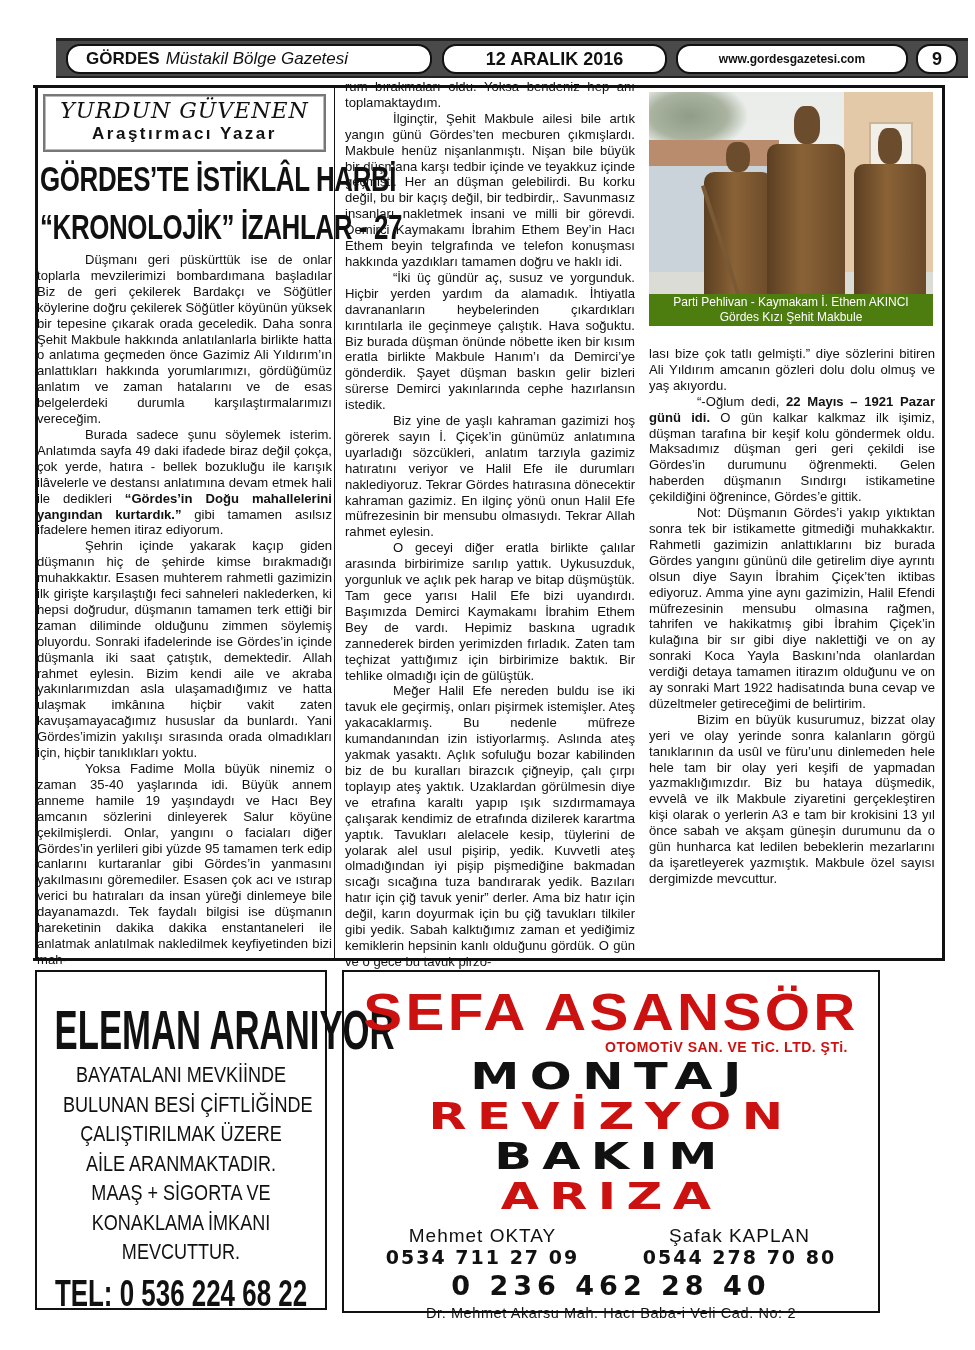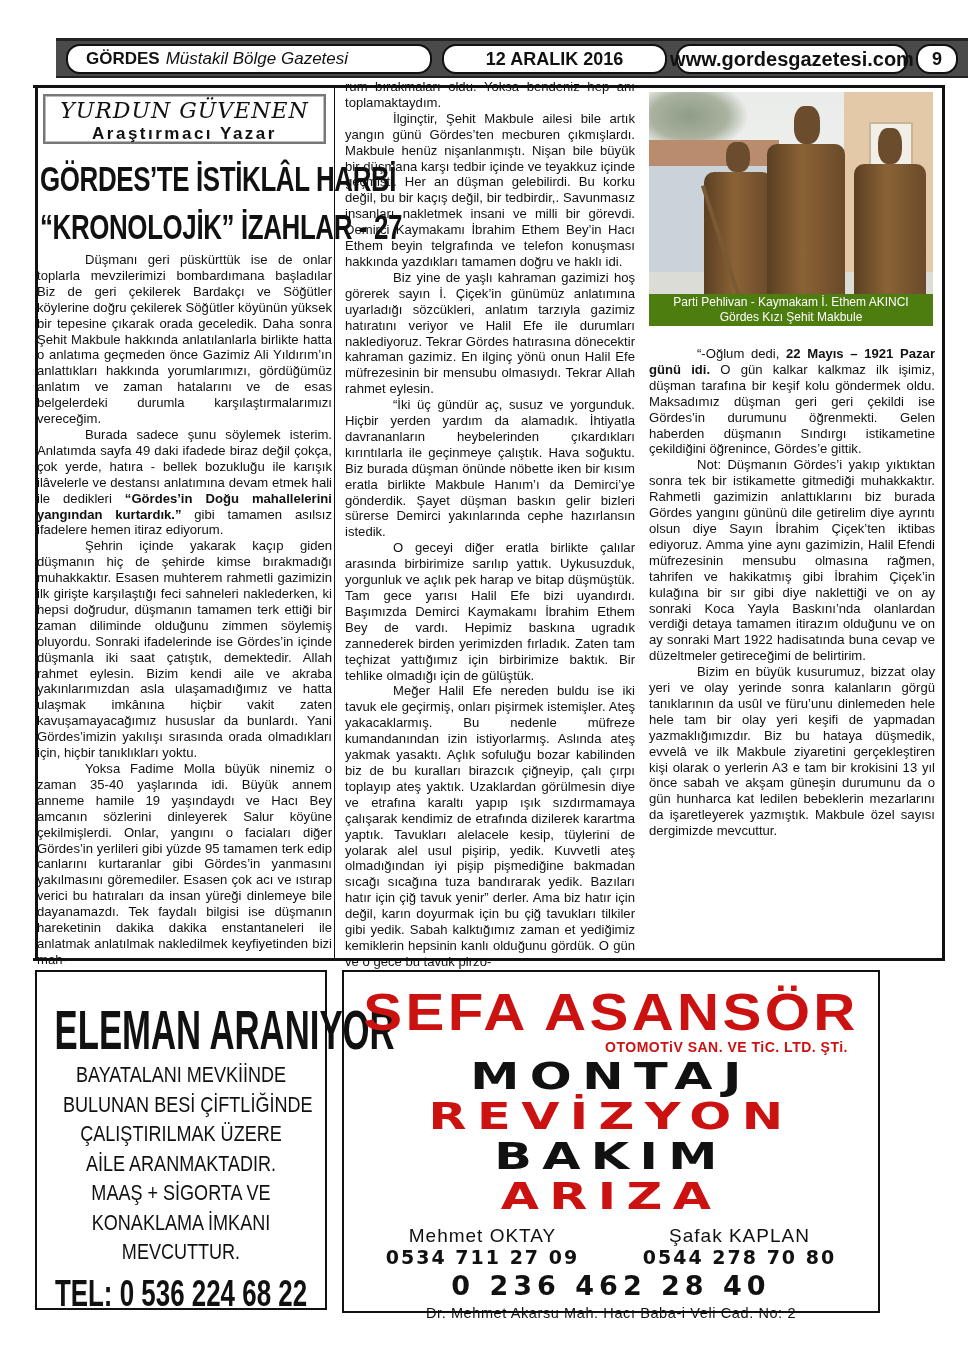--- a/index.html
+++ b/index.html
@@ -5,35 +5,35 @@
   html, body { margin: 0; padding: 0; background: #ffffff; }
   body { width: 975px; height: 1350px; position: relative; overflow: hidden; font-family: "Liberation Sans", sans-serif; color: #111; }
 
   
   .masthead { position: absolute; left: 33px; top: 38px; width: 912px; height: 40px; background: #4a4a4a; border-top: 3px solid #222; border-bottom: 2px solid #222; box-sizing: border-box; margin-left: 23px; }
   .pill { position: absolute; top: 3px; height: 30px; background: #fff; border: 2px solid #111; border-radius: 14px; box-sizing: border-box; display: flex; align-items: center; justify-content: center; font-size: 17px; white-space: nowrap; }
   .pill.title { left: 10px; width: 366px; justify-content: flex-start; padding-left: 18px; }
   .pill.title b { font-weight: bold; margin-right: 6px; }
   .pill.title i { font-style: italic; }
   .pill.date { left: 386px; width: 225px; font-weight: bold; font-size: 18px; }
-  .pill.site { left: 620px; width: 232px; font-weight: bold; font-size: 20px; }
+  .pill.site { left: 620px; width: 232px; font-weight: bold; font-size: 12px; }
   .pill.page { left: 860px; width: 42px; font-weight: bold; font-size: 18px; }
 
   
   .article-frame { position: absolute; left: 33px; top: 85px; width: 912px; height: 876px; border-top: 3px solid #111; border-bottom: 3px solid #111; box-sizing: border-box; }
   .col { position: absolute; font-size: 13.1px; line-height: 15.9px; text-align: justify; }
   .col p { margin: 0; }
   .col p.ind { text-indent: 48px; }
   .col1 { left: 37px; top: 252px; width: 295px; }
   .col2 { left: 345px; top: 79px; width: 290px; }
   .col3 { left: 649px; top: 346px; width: 286px; }
   .col1-box { position: absolute; left: 35px; top: 87px; width: 300px; height: 871px; border-left: 3px solid #111; border-right: 1px solid #111; box-sizing: border-box; }
   .col3-border { position: absolute; left: 942px; top: 87px; width: 3px; height: 871px; background: #111; }
 
-  .author-box { position: absolute; left: 43px; top: 94px; width: 283px; height: 50px; border: 2px solid #777; box-shadow: inset 0 0 0 1px #bbb; box-sizing: border-box; text-align: center; }
+  .author-box { position: absolute; left: 43px; top: 94px; width: 283px; height: 58px; border: 2px solid #777; box-shadow: inset 0 0 0 1px #bbb; box-sizing: border-box; text-align: center; }
   .author-name { font-family: "DejaVu Serif", serif; font-style: italic; font-size: 22px; letter-spacing: 1px; line-height: 26px; margin-top: 2px; }
   .author-role { font-weight: bold; font-size: 17px; letter-spacing: 2.5px; line-height: 20px; }
   .headline { position: absolute; left: 40px; top: 155px; width: 292px; font-weight: bold; font-size: 35px; line-height: 48px; transform: scaleX(0.74); transform-origin: left top; white-space: nowrap; letter-spacing: -0.5px; }
 
   
   .photo { position: absolute; left: 649px; top: 92px; width: 284px; height: 233px; overflow: hidden; background: linear-gradient(180deg, #e9ece8 0%, #eef0ef 35%, #d7dcdc 55%, #cfd3d2 75%, #c4c0b6 100%); }
   .photo .roof { position: absolute; left: 0; top: 48px; width: 130px; height: 26px; background: #b98c6e; }
   .photo .wall-l { position: absolute; left: 0; top: 74px; width: 135px; height: 110px; background: #c9d3d9; }
   .photo .building-r { position: absolute; left: 195px; top: 0; width: 89px; height: 185px; background: #e3c9a8; }
   .photo .window-r { position: absolute; left: 220px; top: 30px; width: 40px; height: 50px; background: #f2efe9; border: 2px solid #c9b597; }
@@ -100,22 +100,22 @@
 <div class="col col1">
   <p class="ind">Düşmanı geri püskürttük ise de onlar toplarla mevzilerimizi bombardımana başladılar Biz de geri çekilerek Bardakçı ve Söğütler köylerine doğru çekilerek Söğütler köyünün yüksek bir tepesine çıkarak orada geceledik. Daha sonra Şehit Makbule hakkında anlatılanlarla birlikte hatta o anlatıma geçmeden önce Gazimiz Ali Yıldırım’ın anlattıkları hakkında yorumlarımızı, gördüğümüz anlatım ve zaman hatalarını ve de esas belgelerdeki durumla karşılaştırmalarımızı vereceğim.</p>
   <p class="ind"><span>Burada sadece şunu söylemek isterim. Anlatımda sayfa 49 daki ifadede biraz değil çokça, çok yerde, hatıra - bellek bozukluğu ile karışık ilâvelerle ve destansı anlatımına devam etmek hali ile dedikleri </span><b>“Gördes’in Doğu mahallelerini yangından kurtardık.”</b><span> gibi tamamen asılsız ifadelere hemen itiraz ediyorum.</span></p>
   <p class="ind">Şehrin içinde yakarak kaçıp giden düşmanın hiç de şehirde kimse bırakmadığı muhakkaktır. Esasen muhterem rahmetli gazimizin ilk girişte karşılaştığı feci sahneleri naklederken, ki hepsi doğrudur, düşmanın tamamen terk ettiği bir zaman diliminde olduğunu zimmen söylemiş oluyordu. Sonraki ifadelerinde ise Gördes’in içinde düşmanla iki saat çatıştık, demektedir. Allah rahmet eylesin. Bizim kendi aile ve akraba yakınlarımızdan asla ulaşamadığımız ve hatta ulaşmak imkânına hiçbir vakit zaten kavuşamayacağımız hususlar da bunlardı. Yani Gördes’imizin yakılışı sırasında orada olmadıkları için, hiçbir tanıklıkları yoktu.</p>
   <p class="ind">Yoksa Fadime Molla büyük ninemiz o zaman 35-40 yaşlarında idi. Büyük annem anneme hamile 19 yaşındaydı ve Hacı Bey amcanın sözlerini dinleyerek Salur köyüne çekilmişlerdi. Onlar, yangını o faciaları diğer Gördes’in yerlileri gibi yüzde 95 tamamen terk edip canlarını kurtaranlar gibi Gördes’in yanmasını yakılmasını göremediler. Esasen çok acı ve ıstırap verici bu hatıraları da insan yüreği dinlemeye bile dayanamazdı. Tek faydalı bilgisi ise düşmanın hareketinin dakika dakika enstantaneleri ile anlatmak anlatılmak nakledilmek keyfiyetinden bizi mah-</p>
 </div>
 
 <div class="col col2">
   <p>rum bırakmaları oldu. Yoksa bendeniz hep anı toplamaktaydım.</p>
   <p class="ind">İlginçtir, Şehit Makbule ailesi bile artık yangın günü Gördes’ten mecburen çıkmışlardı. Makbule henüz nişanlanmıştı. Nişan bile büyük bir düşmana karşı tedbir içinde ve teyakkuz içinde geçmişti. Her an düşman gelebilirdi. Bu korku değil, bu bir kaçış değil, bir tedbirdir,. Savunmasız insanları nakletmek insani ve milli bir görevdi. Demirci Kaymakamı İbrahim Ethem Bey’in Hacı Ethem beyin telgrafında ve telefon konuşması hakkında yazdıkları tamamen doğru ve haklı idi.</p>
+  <p class="ind">“İki üç gündür aç, susuz ve yorgunduk. Hiçbir yerden yardım da alamadık. İhtiyatla davrananların heybelerinden çıkardıkları kırıntılarla ile geçinmeye çalıştık. Hava soğuktu. Biz burada düşman önünde nöbette iken bir kısım eratla birlikte Makbule Hanım’ı da Demirci’ye gönderdik. Şayet düşman baskın gelir bizleri sürerse Demirci yakınlarında cephe hazırlansın istedik.</p>
   <p class="ind">Biz yine de yaşlı kahraman gazimizi hoş görerek sayın İ. Çiçek’in günümüz anlatımına uyarladığı sözcükleri, anlatım tarzıyla gazimiz hatıratını veriyor ve Halil Efe ile durumları naklediyoruz. Tekrar Gördes hatırasına dönecektir kahraman gazimiz. En ilginç yönü onun Halil Efe müfrezesinin bir mensubu olmasıydı. Tekrar Allah rahmet eylesin.</p>
-  <p class="ind">“İki üç gündür aç, susuz ve yorgunduk. Hiçbir yerden yardım da alamadık. İhtiyatla davrananların heybelerinden çıkardıkları kırıntılarla ile geçinmeye çalıştık. Hava soğuktu. Biz burada düşman önünde nöbette iken bir kısım eratla birlikte Makbule Hanım’ı da Demirci’ye gönderdik. Şayet düşman baskın gelir bizleri sürerse Demirci yakınlarında cephe hazırlansın istedik.</p>
   <p class="ind">O geceyi diğer eratla birlikte çalılar arasında birbirimize sarılıp yattık. Uykusuzduk, yorgunluk ve açlık pek harap ve bitap düşmüştük. Tam gece yarısı Halil Efe bizi uyandırdı. Başımızda Demirci Kaymakamı İbrahim Ethem Bey de vardı. Hepimiz baskına ugradık zannederek birden yerimizden fırladık. Zaten tam teçhizat yattığımız için birbirimize baktık. Bir tehlike olmadığı için de gülüştük.</p>
   <p class="ind">Meğer Halil Efe nereden buldu ise iki tavuk ele geçirmiş, onları pişirmek istemişler. Ateş yakacaklarmış. Bu nedenle müfreze kumandanından izin istiyorlarmış. Aslında ateş yakmak yasaktı. Açlık sofuluğu bozar kabilinden biz de bu kuralları birazcık çiğneyip, çalı çırpı toplayıp ateş yaktık. Uzaklardan görülmesin diye ve etrafına karaltı yapıp ışık sızdırmamaya çalışarak kendimiz de etrafında dizilerek karartma yaptık. Tavukları alelacele kesip, tüylerini de yolarak alel usul pişirip, yedik. Kuvvetli ateş olmadığından iyi pişip pişmediğine bakmadan sıcağı sıcağına tuza bandırarak yedik. Bazıları hatır için çiğ tavuk yenir” derler. Ama biz hatır için değil, karın doyurmak için bu çiğ tavukları tilkiler gibi yedik. Sabah kalktığımız zaman et yediğimiz kemiklerin hepsinin kanlı olduğunu gördük. O gün ve o gece bu tavuk pirzo-</p>
 </div>
 
 <div class="photo">
   <div class="tree"></div>
   <div class="roof"></div>
   <div class="wall-l"></div>
   <div class="building-r"></div>
   <div class="window-r"></div>
@@ -130,20 +130,21 @@
   <div class="statue s3">
       <div class="head"></div>
     </div>
 </div>
 <div class="caption">
   <div>Parti Pehlivan - Kaymakam İ. Ethem AKINCI</div>
   <div>Gördes Kızı Şehit Makbule</div>
 </div>
 
 <div class="col col3">
+  <p>lası bize çok tatlı gelmişti.” diye sözlerini bitiren Ali Yıldırım amcanın gözleri dolu dolu olmuş ve yaş akıyordu.</p>
   <p class="ind"><span>“-Oğlum dedi, </span><b>22 Mayıs – 1921 Pazar günü idi.</b><span> O gün kalkar kalkmaz ilk işimiz, düşman tarafına bir keşif kolu göndermek oldu. Maksadımız düşman geri geri çekildi ise Gördes’in durumunu öğrenmekti. Gelen haberden düşmanın Sındırgı istikametine çekildiğini öğrenince, Gördes’e gittik.</span></p>
   <p class="ind">Not: Düşmanın Gördes’i yakıp yıktıktan sonra tek bir istikamette gitmediği muhakkaktır. Rahmetli gazimizin anlattıklarını biz burada Gördes yangını gününü dile getirelim diye ayrıntı olsun diye Sayın İbrahim Çiçek’ten iktibas ediyoruz. Amma yine aynı gazimizin, Halil Efendi müfrezesinin mensubu olmasına rağmen, tahrifen ve hakikatmış gibi İbrahim Çiçek’in kulağına bir sır gibi diye naklettiği ve on ay sonraki Koca Yayla Baskını’nda olanlardan verdiği detaya tamamen itirazım olduğunu ve on ay sonraki Mart 1922 hadisatında buna cevap ve düzeltmeler getireceğimi de belirtirim.</p>
   <p class="ind">Bizim en büyük kusurumuz, bizzat olay yeri ve olay yerinde sonra kalanların görgü tanıklarının da usûl ve füru’unu dinlemeden hele hele tam bir olay yeri keşifi de yapmadan yazmaklığımızdır. Biz bu hataya düşmedik, evvelâ ve ilk Makbule ziyaretini gerçekleştiren kişi olarak o yerlerin A3 e tam bir krokisini 13 yıl önce sabah ve akşam güneşin durumunu da o gün hunharca kat ledilen bebeklerin mezarlarını da işaretleyerek yazmıştık. Makbule özel sayısı dergimizde mevcuttur.</p>
 </div>
 
 <div class="ad-eleman">
   <div class="big">ELEMAN ARANIYOR</div>
   <div class="line">BAYATALANI MEVKİİNDE</div>
   <div class="line">BULUNAN BESİ ÇİFTLİĞİNDE</div>
   <div class="line">ÇALIŞTIRILMAK ÜZERE</div>

